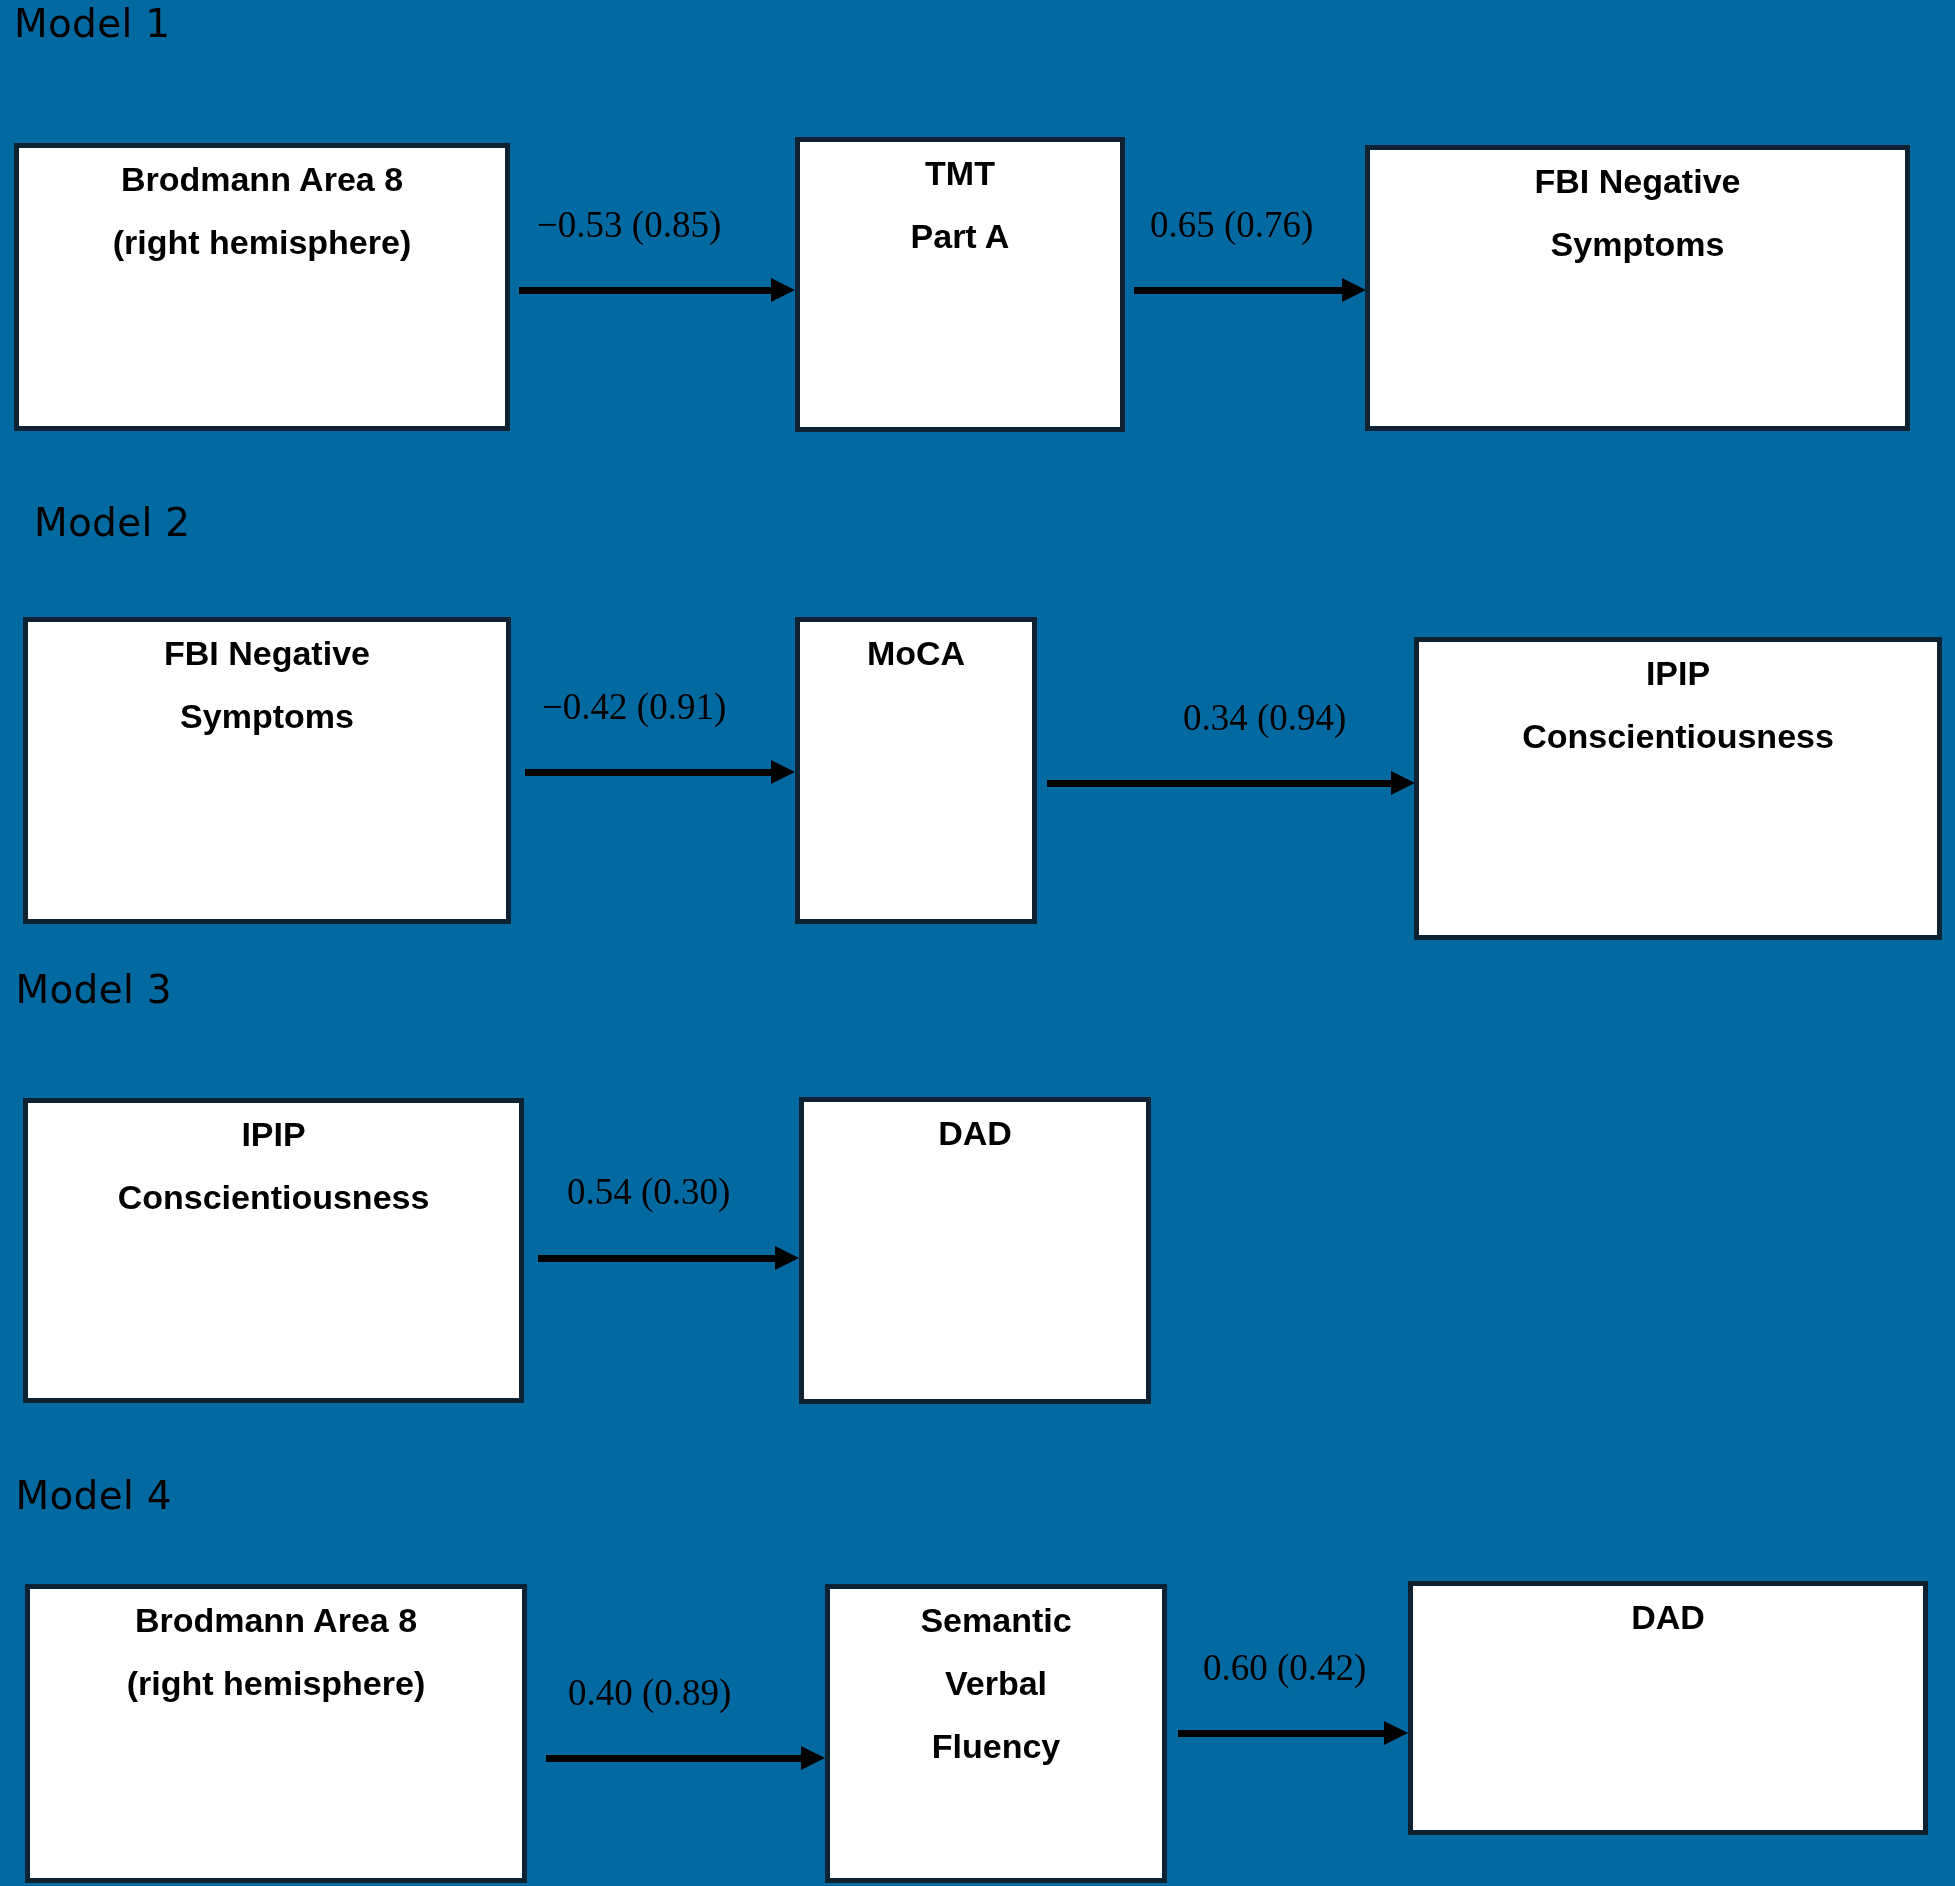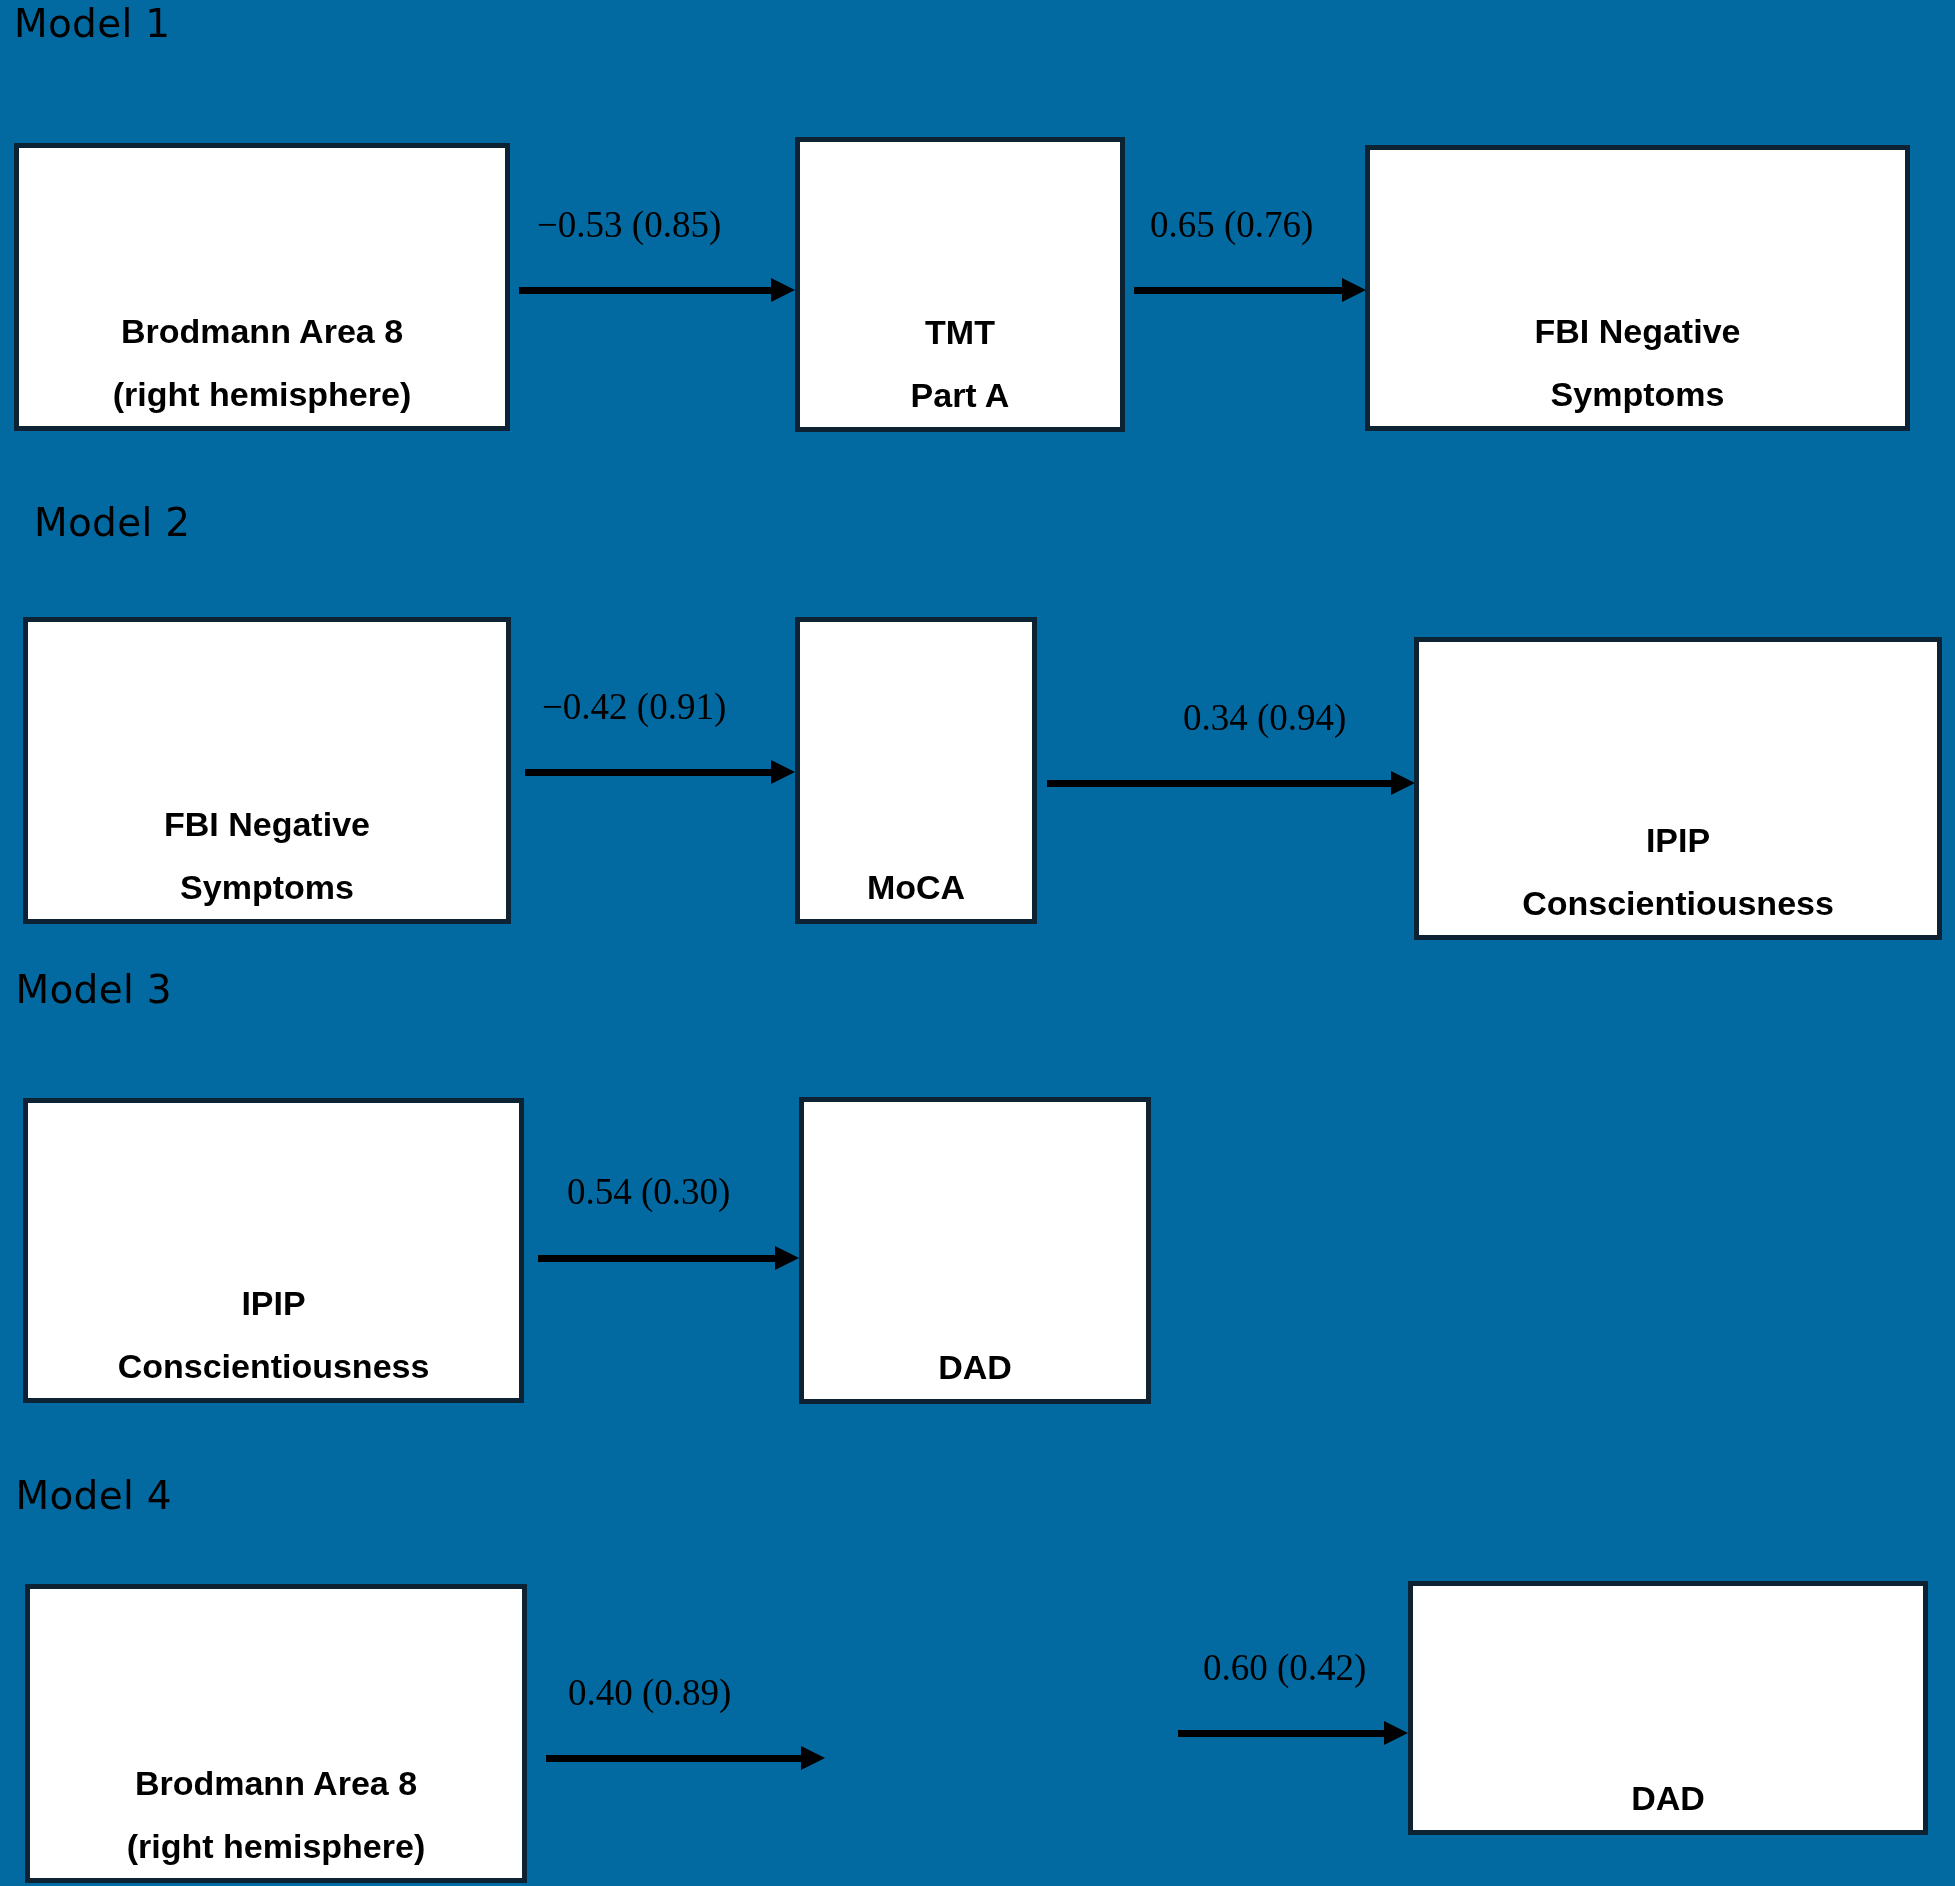--- a/index.html
+++ b/index.html
@@ -28,21 +28,21 @@
     letter-spacing: 0.3px;
   }
 
   
   .node-box {
     position: absolute;
     box-sizing: border-box;
     border: 5.7px solid #0d2233;
     background: #ffffff;
     display: flex;
-    align-items: flex-end;
+    align-items: flex-start;
     justify-content: center;
   }
   .node-label {
     font-family: "Liberation Sans", sans-serif;
     font-weight: 700;
     font-size: 34px;
     line-height: 1.85;
     color: #000000;
     text-align: center;
     white-space: pre-line;
@@ -167,20 +167,25 @@
     <span class="node-label">Brodmann Area 8
 (right hemisphere)</span>
   </div>
 
   <div class="arrow" style="left:546px; top:1755px; width:279px;">
     <div class="shaft" style="width:257px;"></div>
     <div class="head" style="left:255px;"></div>
   </div>
   <div class="coef" style="left:568px; top:1674px;">0.40 (0.89)</div>
 
+  <div class="node-box" style="left:825px; top:1584px; width:342px; height:299px;">
+    <span class="node-label">Semantic
+Verbal
+Fluency</span>
+  </div>
 
   <div class="arrow" style="left:1178px; top:1730px; width:230px;">
     <div class="shaft" style="width:208px;"></div>
     <div class="head" style="left:206px;"></div>
   </div>
   <div class="coef" style="left:1203px; top:1649px;">0.60 (0.42)</div>
 
   <div class="node-box" style="left:1408px; top:1581px; width:520px; height:254px;">
     <span class="node-label">DAD</span>
   </div>

